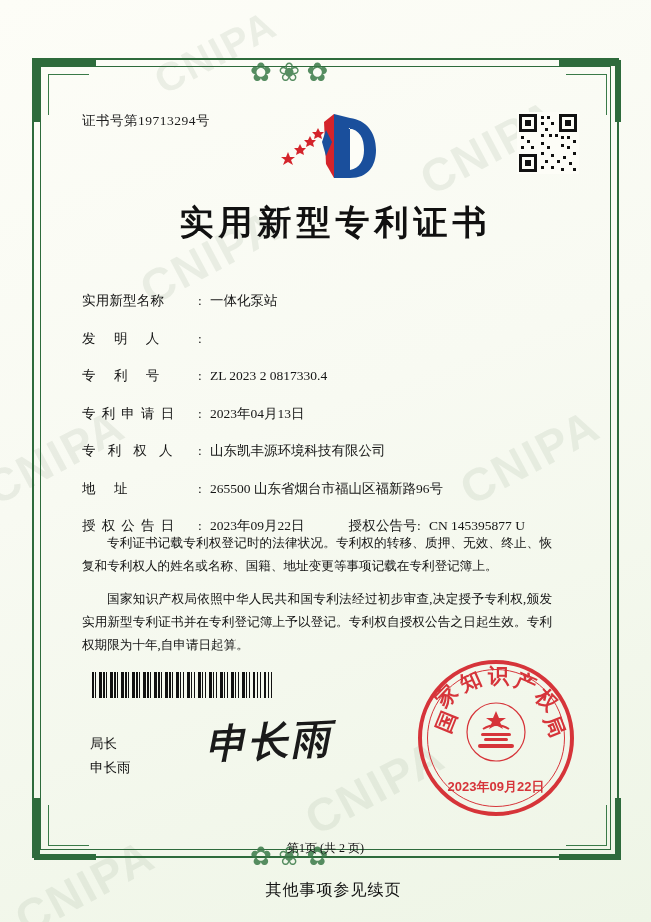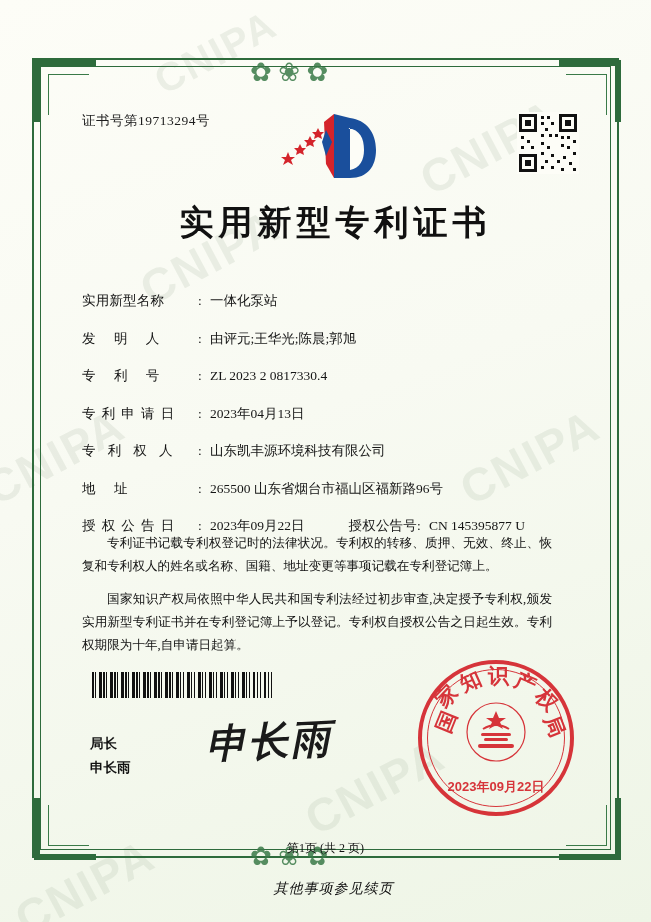--- a/index.html
+++ b/index.html
@@ -217,21 +217,20 @@
     font-family: "Liberation Sans", sans-serif;
   }
 
   
   .sig-label {
     position: absolute;
     left: 90px; top: 732px;
     font-size: 13.5px;
     color: #111;
     line-height: 1.75;
-    font-weight: bold;
   }
   .sig-script {
     position: absolute;
     left: 206px; top: 714px;
     font-size: 40px;
     color: #1a1a1a;
     font-family: "DejaVu Serif", serif;
     font-style: italic;
     font-weight: 700;
     letter-spacing: 2px;
@@ -242,24 +241,23 @@
     position: absolute;
     left: 0; right: 0; top: 840px;
     text-align: center;
     font-size: 12px;
     color: #111;
   }
   .footer-note {
     position: absolute;
     left: 16px; right: 0; top: 880px;
     text-align: center;
-    font-size: 14px;
+    font-size: 16px;
     color: #111;
     letter-spacing: 1px;
-    font-style: italic;
   }
 </style>
 </head>
 <body>
 
 <div class="page">
 
   <div class="wm wm7">CNIPA</div>
   <div class="wm wm1">CNIPA</div>
   <div class="wm wm2">CNIPA</div>
@@ -345,21 +343,20 @@
 
   <div class="fields">
     <div class="field">
       <span class="k">实用新型名称</span>
       <span class="sep">:</span>
       <span class="v">一体化泵站</span>
     </div>
     <div class="field">
       <span class="k sp">发 明 人</span>
       <span class="sep">:</span>
-      <span class="v">由评元;王华光;陈晨;郭旭</span>
     </div>
     <div class="field">
       <span class="k sp">专 利 号</span>
       <span class="sep">:</span>
       <span class="v">ZL 2023 2 0817330.4</span>
     </div>
     <div class="field">
       <span class="k sp3">专 利 申 请 日</span>
       <span class="sep">:</span>
       <span class="v">2023年04月13日</span>

